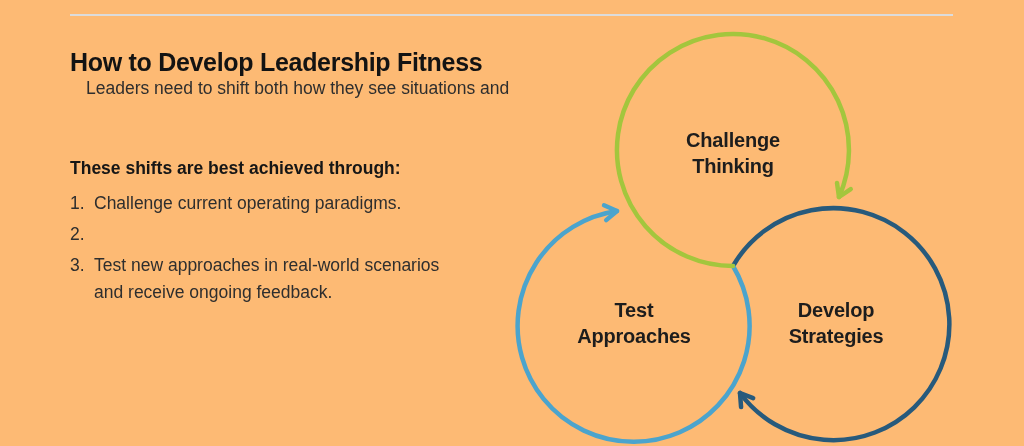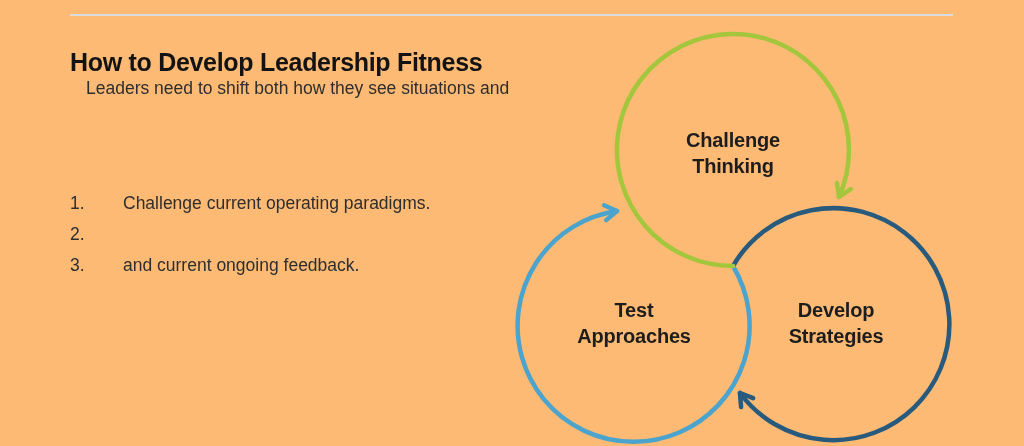--- a/index.html
+++ b/index.html
@@ -31,21 +31,21 @@
   }
   .steps{
     position:absolute;left:70px;top:190px;width:420px;
   }
   .step{
     display:flex;align-items:flex-start;
     font-size:17.5px;line-height:27px;color:#2e2e2e;
     margin-bottom:4px;
   }
   .step-number{flex:0 0 24px;}
-  .step-text div{white-space:nowrap;margin-left:29px;}
+  .step-text div{white-space:nowrap;}
   .diagram{
     position:absolute;left:0;top:0;width:1024px;height:446px;
   }
   .diagram .arc{
     fill:none;
     stroke-width:4.5px;
     stroke-linecap:round;
   }
   .diagram text{
     font-family:"Liberation Sans",sans-serif;
@@ -60,35 +60,37 @@
 <div class="canvas">
 
   <div class="top-rule"></div>
 
   <h1 class="title">How to Develop Leadership Fitness</h1>
 
   <div class="intro">
     <div>Leaders need to shift both how they see situations and</div>
   </div>
 
+  <div class="subhead">These shifts are best achieved through:</div>
 
   <div class="steps">
     <div class="step">
       <span class="step-number">1.</span>
       <span class="step-text">
         <div>Challenge current operating paradigms.</div>
       </span>
     </div>
     <div class="step">
       <span class="step-number">2.</span>
     </div>
     <div class="step">
       <span class="step-number">3.</span>
       <span class="step-text">
-        <div>and current ongoing feedback.</div>
+        <div>Test new approaches in real-world scenarios</div>
+        <div>and receive ongoing feedback.</div>
       </span>
     </div>
   </div>
 
   <svg class="diagram" viewBox="0 0 1024 446" xmlns="http://www.w3.org/2000/svg" aria-hidden="false">
     <defs>
       <marker id="ah-green" viewBox="0 0 22 22" refX="16" refY="11" markerWidth="22" markerHeight="22" orient="auto" markerUnits="userSpaceOnUse">
         <path class="marker-chevron" d="M4 3.5 L16 11 L4 18.5" stroke="#a3c63d"></path>
       </marker>
       <marker id="ah-blue" viewBox="0 0 22 22" refX="16" refY="11" markerWidth="22" markerHeight="22" orient="auto" markerUnits="userSpaceOnUse">

